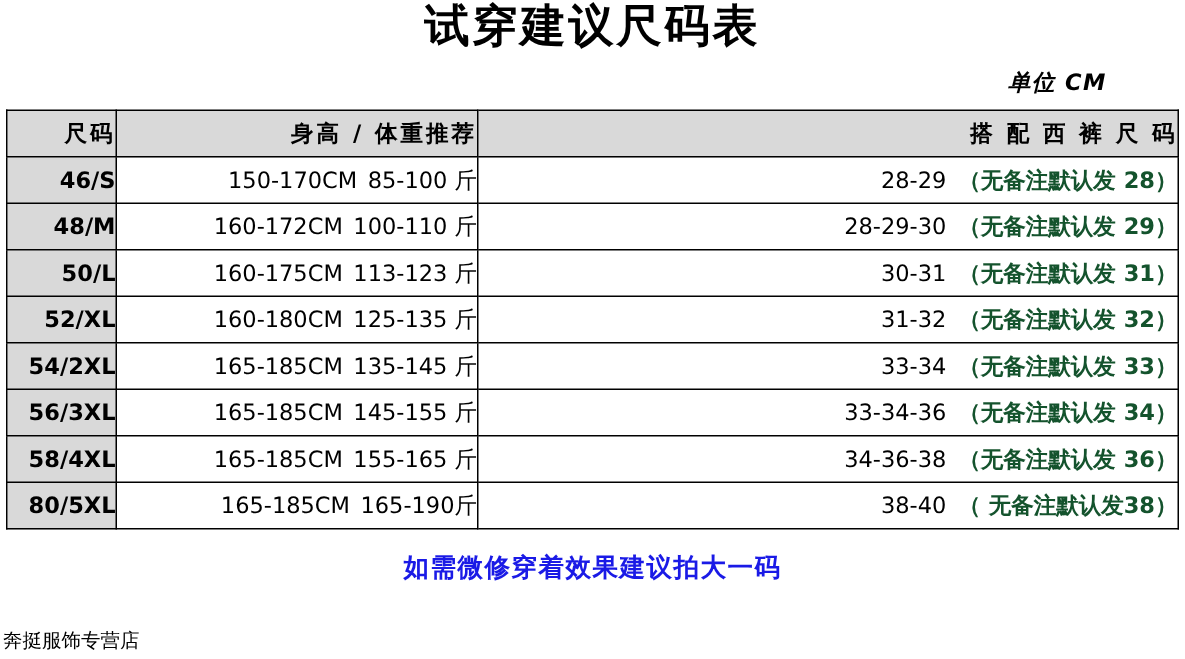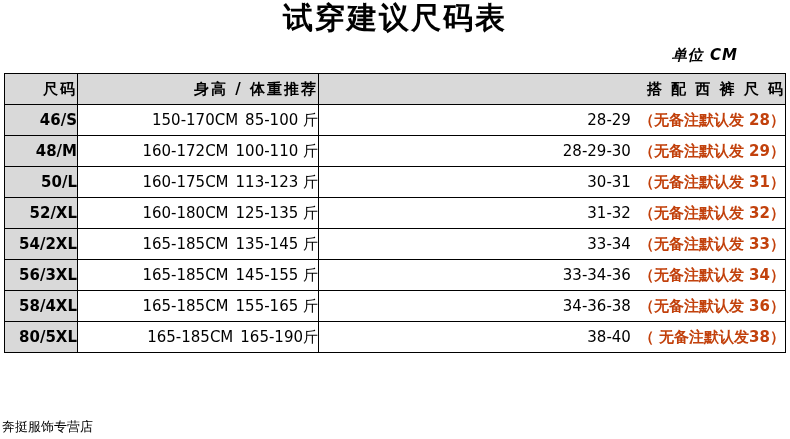--- a/index.html
+++ b/index.html
@@ -72,21 +72,21 @@
     white-space: nowrap;
   }
   td.hw-cell .h { letter-spacing: 0px; }
   td.hw-cell .w { margin-left: 7px; }
   td.pants-cell {
     font-size: 15px;
     white-space: nowrap;
   }
   td.pants-cell .num { font-weight: normal; }
   td.pants-cell .note {
-    color: #c2410c;
+    color: #14532d;
     font-weight: bold;
     margin-left: 8px;
   }
   .footer-note {
     text-align: center;
     color: #1a1ae6;
     font-weight: bold;
     font-size: 17px;
     margin-top: 14px;
     letter-spacing: 1px;
@@ -197,16 +197,17 @@
           <span class="h">165-185CM</span><span class="w">165-190斤</span>
         </td>
         <td class="pants-cell">
           <span class="num">38-40</span><span class="note">（ 无备注默认发38）</span>
         </td>
       </tr>
 
     </tbody>
   </table>
 
+  <div class="footer-note">如需微修穿着效果建议拍大一码</div>
 
   <div class="shop-tag">奔挺服饰专营店</div>
 
 </div>
 
 </body></html>

